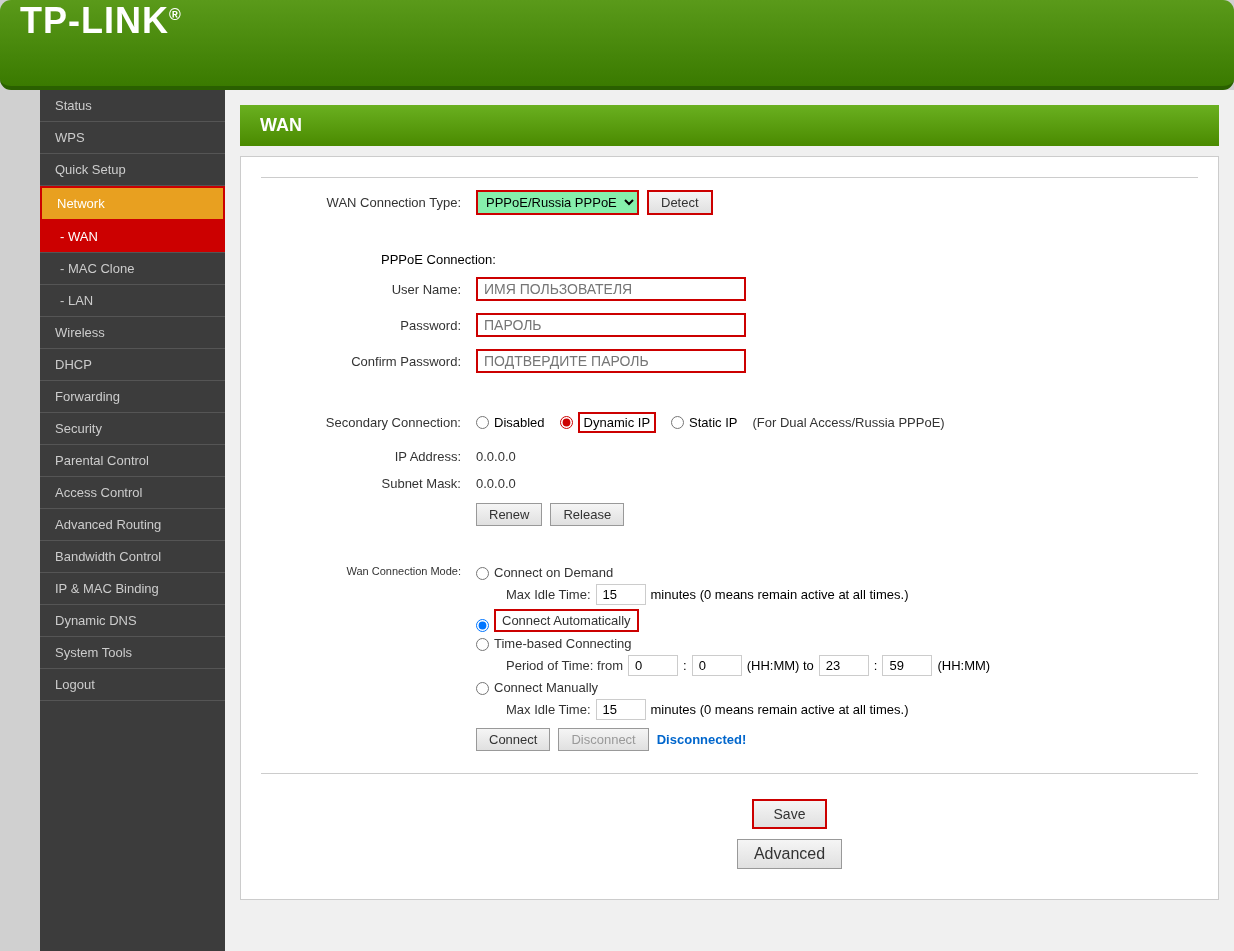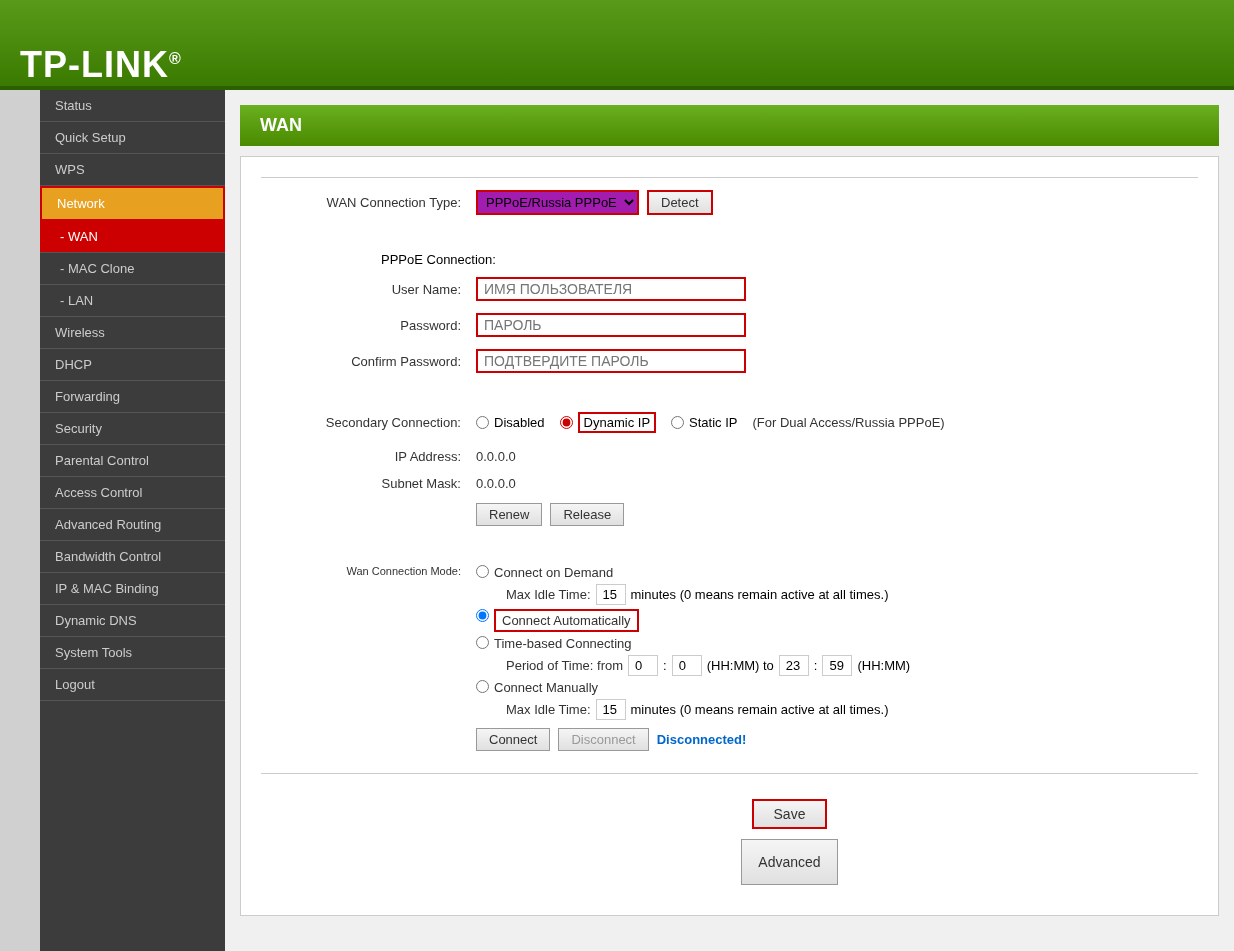--- a/index.html
+++ b/index.html
@@ -3,23 +3,24 @@
   <meta charset="utf-8">
   <style>
     * { margin: 0; padding: 0; box-sizing: border-box; }
     body { font-family: Arial, sans-serif; font-size: 13px; background: #d0d0d0; width: 1234px; min-height: 951px; }
 
     
     .header {
       background: linear-gradient(to bottom, #5a9a1a, #3a7a00);
       height: 90px;
       display: flex;
-      align-items: flex-end;
+      align-items: flex-start;
       padding: 0 20px;
       border-bottom: 4px solid #2a6000;
+      border-radius: 11px;
     }
     .logo {
       color: white;
       font-size: 36px;
       font-weight: bold;
       letter-spacing: 1px;
     }
 
     
     .main-layout {
@@ -94,21 +95,21 @@
     .form-control {
       display: flex;
       align-items: center;
       gap: 8px;
     }
 
     select {
       padding: 2px 4px;
       font-size: 13px;
       border: 1px solid #999;
-      background: #a21caf;
+      background: #86efac;
     }
 
     input[type="text"], input[type="password"] {
       padding: 2px 6px;
       font-size: 13px;
       border: 1px solid #ccc;
       width: 200px;
     }
 
     input[type="text"].placeholder-ru {
@@ -148,38 +149,38 @@
       display: flex;
       gap: 15px;
     }
 
     .static-text {
       color: #333;
       font-size: 13px;
     }
     .mode-option {
       display: flex;
-      align-items: flex-start;
+      align-items: flex-end;
       gap: 5px;
       margin: 4px 0;
     }
     .mode-option label { font-size: 13px; color: #333; }
 
     .mode-sub {
       margin-left: 30px;
       display: flex;
       align-items: center;
       gap: 5px;
       margin-top: 3px;
       margin-bottom: 3px;
     }
     .mode-sub label { font-size: 13px; color: #333; }
 
     input[type="text"].small-input {
-      width: 30px;
+      width: 50px;
     }
 
     .connect-auto-box {
       border: 2px solid #cc0000;
       padding: 2px 6px;
       display: inline-flex;
       align-items: center;
       gap: 5px;
     }
 
@@ -211,22 +212,22 @@
 <body>
 
 <div class="header">
   <div class="logo">TP-LINK<sup style="font-size:16px">®</sup></div>
 </div>
 
 <div class="main-layout">
 
   <nav class="sidebar">
     <a class="sidebar-item">Status</a>
+    <a class="sidebar-item">WPS</a>
     <a class="sidebar-item">Quick Setup</a>
-    <a class="sidebar-item">WPS</a>
     <a class="sidebar-item parent-active">Network</a>
     <a class="sidebar-item sub active">- WAN</a>
     <a class="sidebar-item sub">- MAC Clone</a>
     <a class="sidebar-item sub">- LAN</a>
     <a class="sidebar-item">Wireless</a>
     <a class="sidebar-item">DHCP</a>
     <a class="sidebar-item">Forwarding</a>
     <a class="sidebar-item">Security</a>
     <a class="sidebar-item">Parental Control</a>
     <a class="sidebar-item">Access Control</a>
@@ -388,18 +389,18 @@
           </div>
 
         </div>
       </div>
 
       <hr class="section-divider" style="margin-top: 20px;">
 
       
       <div class="bottom-buttons">
         <button class="btn btn-primary" style="padding: 5px 20px; font-size: 14px;">Save</button>
-        <button class="btn" style="padding: 14px 16px; font-size: 14px;">Advanced</button>
+        <button class="btn" style="padding: 5px 16px; font-size: 16px;">Advanced</button>
       </div>
 
     </div>
   </div>
 </div>
 
 </body></html>

